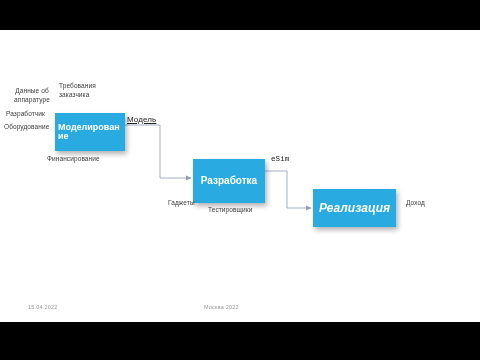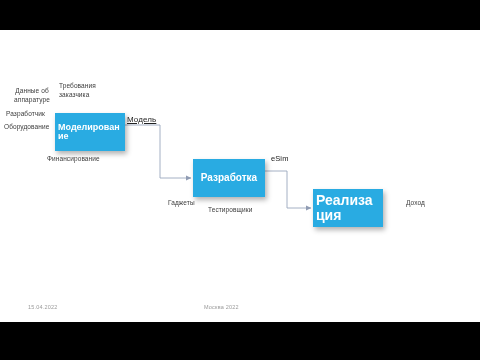--- a/index.html
+++ b/index.html
@@ -25,22 +25,22 @@
     color:#ffffff;
     display:flex; align-items:center; justify-content:center;
     text-align:left;
     font-weight:bold;
     line-height:1.05;
     box-shadow:2px 3px 5px rgba(0,0,0,.30);
     padding:1px 3px;
     word-break:break-all;
   }
   #box-model   { left:55px;  top:83px;  width:70px; height:38px; font-size:9px; }
-  #box-dev     { left:193px; top:129px; width:72px; height:38px; font-size:10px; }
-  #box-release { left:313px; top:159px; width:70px; height:38px; font-size:14px; }
+  #box-dev     { left:193px; top:129px; width:72px; height:44px; font-size:10px; }
+  #box-release { left:313px; top:159px; width:83px; height:38px; font-size:12px;font-style:italic; }
 
   
   .lbl {
     position:absolute;
     font-size:6.5px;
     color:#3b3b3b;
     line-height:1.35;
     letter-spacing:.1px;
   }
   .lbl.wide  { width:48px; }
@@ -48,21 +48,21 @@
   .lbl.ctr   { text-align:center; }
 
   #lbl-hw       { left:8px;   top:57px;  }
   #lbl-req      { left:59px;  top:52px;  }
   #lbl-dev-man  { left:6px;   top:80px;  }
   #lbl-equip    { left:4px;   top:93px;  }
   #lbl-fin      { left:47px;  top:125px; }
   #lbl-model-o  { left:127px; top:85px;  font-size:8px; width:26px; color:#222;text-decoration:underline; }
   #lbl-gadget   { left:168px; top:169px; }
   #lbl-tester   { left:208px; top:176px; }
-  #lbl-esim     { left:271px; top:124px; font-size:7.5px; color:#222; }
+  #lbl-esim     { left:271px; top:124px; font-size:7.5px; color:#222;font-family:Liberation Mono, monospace; }
   #lbl-income   { left:406px; top:169px; }
 
   
   #wires { position:absolute; left:0; top:0; width:480px; height:292px; pointer-events:none; }
 
   
   .foot {
     position:absolute; bottom:12px;
     font-size:5.5px; color:#9a9a9a; letter-spacing:.2px;
   }

